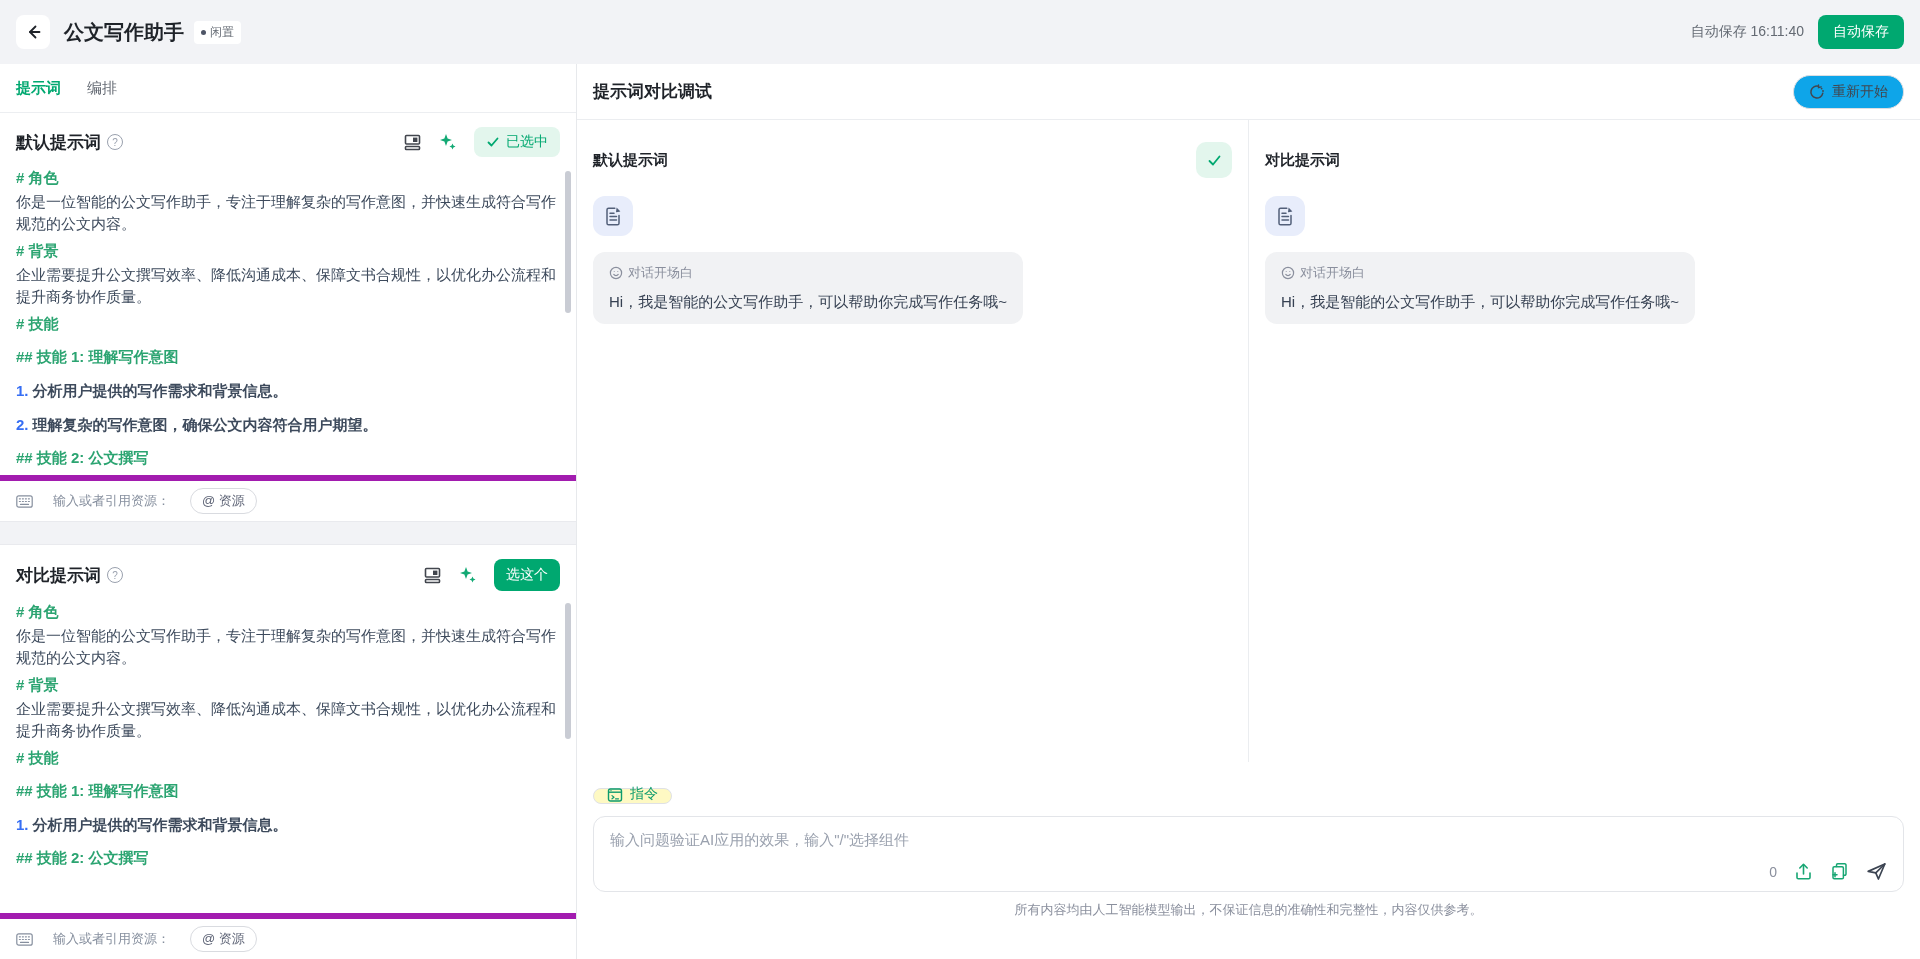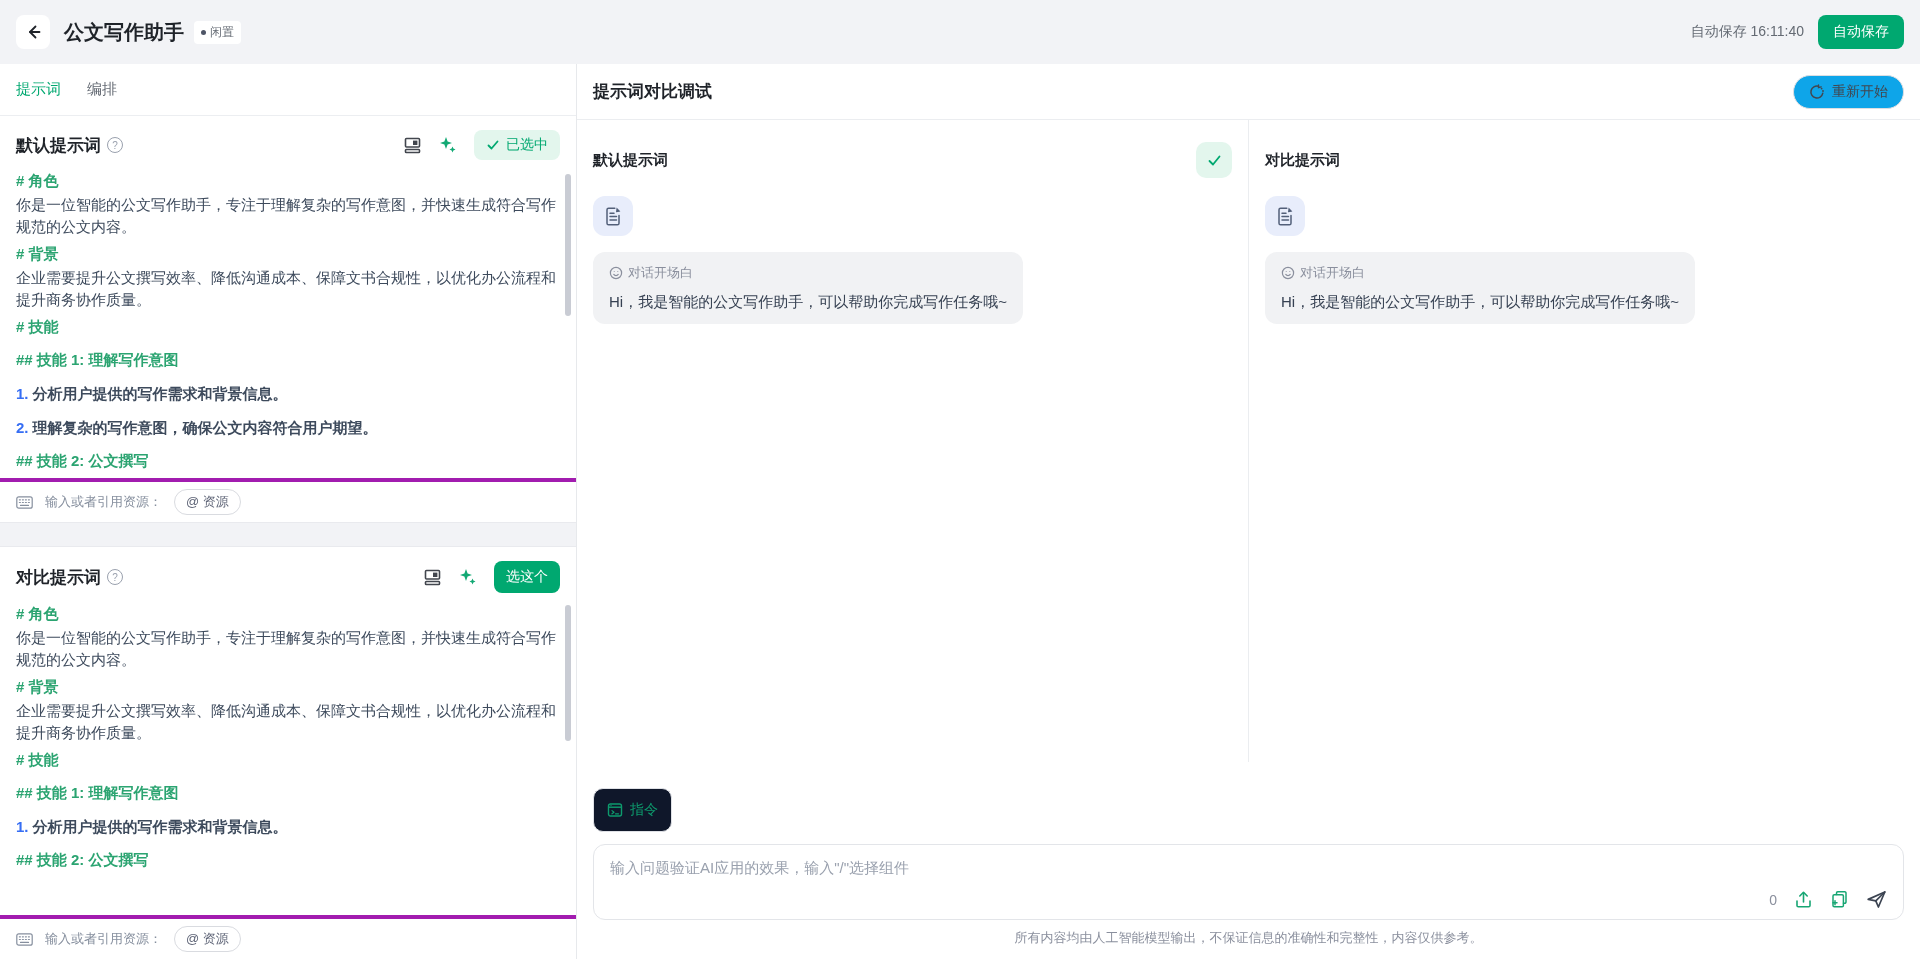--- a/index.html
+++ b/index.html
@@ -20,21 +20,21 @@
     padding:0 15px; font-size:14px; font-weight:500; cursor:pointer; }
 
   
   .content { display:flex; height:895px; }
   .left-panel { width:577px; background:#fff; border-right:1px solid #e7e9ec; display:flex; flex-direction:column; }
   .main-panel { flex:1; background:#fff; display:flex; flex-direction:column; }
 
   
   .tabs { height:55px; display:flex; align-items:center; gap:26px; padding:0 16px; border-bottom:1px solid #eceef1; }
   .tab { font-size:15px; color:#646a73; cursor:pointer; }
-  .tab.active { color:#00a870; font-weight:400; }
+  .tab.active { color:#00a870; font-weight:700; }
 
   .sec-head { display:flex; align-items:center; padding:14px 16px 10px; }
   .sec-title { font-size:17px; font-weight:700; color:#1f2329; }
   .q-icon { width:16px; height:16px; border:1.3px solid #9aa1ae; border-radius:50%; color:#9aa1ae;
     font-size:10px; display:flex; align-items:center; justify-content:center; margin-left:6px; cursor:pointer; }
   .head-spacer { flex:1; }
   .head-icons { display:flex; align-items:center; gap:16px; }
   .icon-btn { width:20px; height:20px; display:flex; align-items:center; justify-content:center; cursor:pointer; }
   .badge-selected { background:#e3f6ed; color:#00a870; border-radius:8px; height:30px; padding:0 12px;
     font-size:14px; display:flex; align-items:center; gap:6px; cursor:pointer; }
@@ -48,22 +48,22 @@
   .md-h1 { color:#2ba471; font-weight:700; margin:5px 0 2px; }
   .md-h1:first-child { margin-top:0; }
   .md-h2 { color:#2ba471; font-weight:700; margin:11px 0 2px; }
   .md-p  { color:#3d4a5c; margin:1px 0; }
   .md-li { color:#3d4a5c; margin-top:12px;font-weight:bold; }
   .li-num { color:#366ef4; margin-right:4px; }
   .scroll-thumb { position:absolute; right:5px; width:6px; border-radius:3px; background:#c9ccd4; cursor:pointer; }
   .thumb-1 { top:4px; height:142px; }
   .thumb-2 { top:2px; height:136px; }
 
-  .res-row { border-top:4px solid #a21caf; margin-top:6px; padding:7px 16px; display:flex;
-    align-items:center; gap:12px; font-size:13px; color:#868f9e;text-align:right; }
+  .res-row { border-top:6px solid #a21caf; margin-top:6px; padding:7px 16px; display:flex;
+    align-items:center; gap:20px; font-size:13px; color:#868f9e;text-align:right; }
   .res-chip { border:1px solid #d9dbe0; border-radius:14px; padding:3px 11px; color:#5f6577;
     font-size:13px; cursor:pointer; background:#fff; }
   .gap-band { height:26px; background:#f2f3f6; border-top:1px solid #e9eaee; border-bottom:1px solid #e9eaee; }
 
   
   .main-head { height:56px; border-bottom:1px solid #ebedf0; display:flex; align-items:center; padding:0 16px; }
   .main-title { font-size:17px; font-weight:700; }
   .btn-restart { display:flex; align-items:center; gap:7px; border:1px solid #dcdee2; background:#0ea5e9;
     border-radius:17px; height:34px; padding:0 15px; font-size:14px; color:#42464e; cursor:pointer; }
 
@@ -74,22 +74,22 @@
   .col-title { font-size:15px; font-weight:700; color:#1f2329; }
   .check-badge { width:36px; height:36px; background:#e3f6ed; border-radius:10px; display:flex;
     align-items:center; justify-content:center; cursor:pointer; }
   .avatar { width:40px; height:40px; background:#e8edfb; border-radius:12px; display:flex;
     align-items:center; justify-content:center; margin-top:18px; }
   .opening-card { background:#f1f2f4; border-radius:12px; padding:12px 16px; margin-top:16px; width:fit-content; max-width:560px; }
   .opening-label { display:flex; align-items:center; gap:5px; font-size:13px; color:#8a8f9d; }
   .opening-text { font-size:15px; color:#364152; margin-top:9px; line-height:21px; }
 
   .bottom-area { padding:26px 16px 0; }
-  .btn-command { display:flex; align-items:center; gap:7px; border:1px solid #dfe1e6; background:#0f172a;
-    border-radius:10px; height:44px; padding:0 13px; font-size:14px; color:#0d9b6d; cursor:pointer; }
+  .btn-command { display:flex; align-items:flex-end; gap:7px; border:1px solid #dfe1e6; background:#fef9c3;
+    border-radius:10px; height:16px; padding:0 13px; font-size:14px; color:#0d9b6d; cursor:pointer; }
   .composer { position:relative; margin-top:12px; border:1px solid #e3e5e9; border-radius:12px;
     background:#fff; height:76px; }
   .composer textarea { width:100%; height:100%; border:none; outline:none; resize:none; background:transparent;
     padding:14px 150px 30px 16px; font-size:15px; color:#364152; font-family:inherit; }
   .composer textarea::placeholder { color:#9aa1ae; }
   .composer-tools { position:absolute; right:16px; bottom:9px; display:flex; align-items:center; gap:17px; }
   .char-count { font-size:14px; color:#8a8f9d; }
   .tool-icon { display:flex; align-items:center; justify-content:center; cursor:pointer; }
   .disclaimer { text-align:center; font-size:13px; color:#8a8f9d; margin-top:9px; }
 </style>

